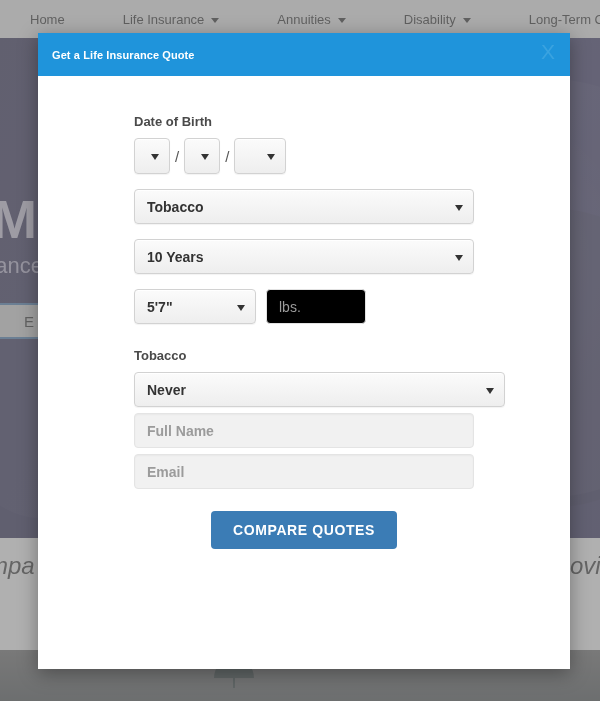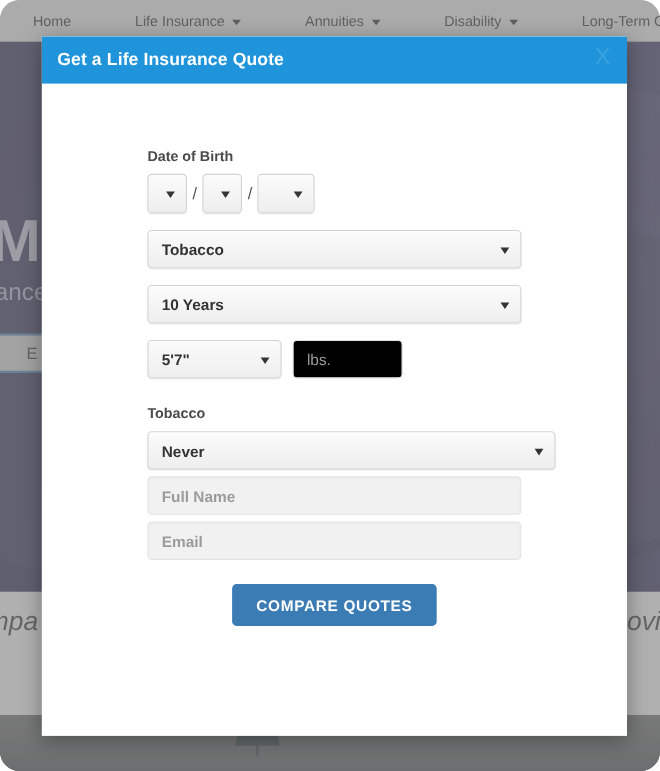--- a/index.html
+++ b/index.html
@@ -9,21 +9,20 @@
     overflow: hidden;
     font-family: "Liberation Sans", sans-serif;
   }
 
   #page {
     position: relative;
     width: 600px;
     height: 701px;
     background: #8a8a8a;
     overflow: hidden;
-    border-radius: 18px;
   }
 
   
   .bg-layer {
     position: absolute;
     left: 0; top: 0;
     width: 600px; height: 701px;
   }
 
   .bg-nav {
@@ -190,39 +189,39 @@
 
   .modal-header {
     position: relative;
     height: 43px;
     background: #1f94db;
     display: flex;
     align-items: center;
     padding: 0 14px;
   }
   .modal-title {
-    font-size: 16px;
+    font-size: 11px;
     font-weight: bold;
     color: #ffffff;
     letter-spacing: 0.1px;
   }
   .modal-close {
     position: absolute;
     right: 10px; top: 7px;
     font-size: 21px;
     color: #3aa3e0;
     font-family: "Liberation Sans", sans-serif;
     cursor: pointer;
     line-height: 24px;
     padding: 0 5px;
     user-select: none;
   }
 
   .modal-body {
-    padding: 58px 58px 0 96px;
+    padding: 38px 58px 0 96px;
   }
 
   .field-label {
     font-size: 13px;
     font-weight: bold;
     color: #4a4a4a;
     margin-bottom: 9px;
   }
 
   

